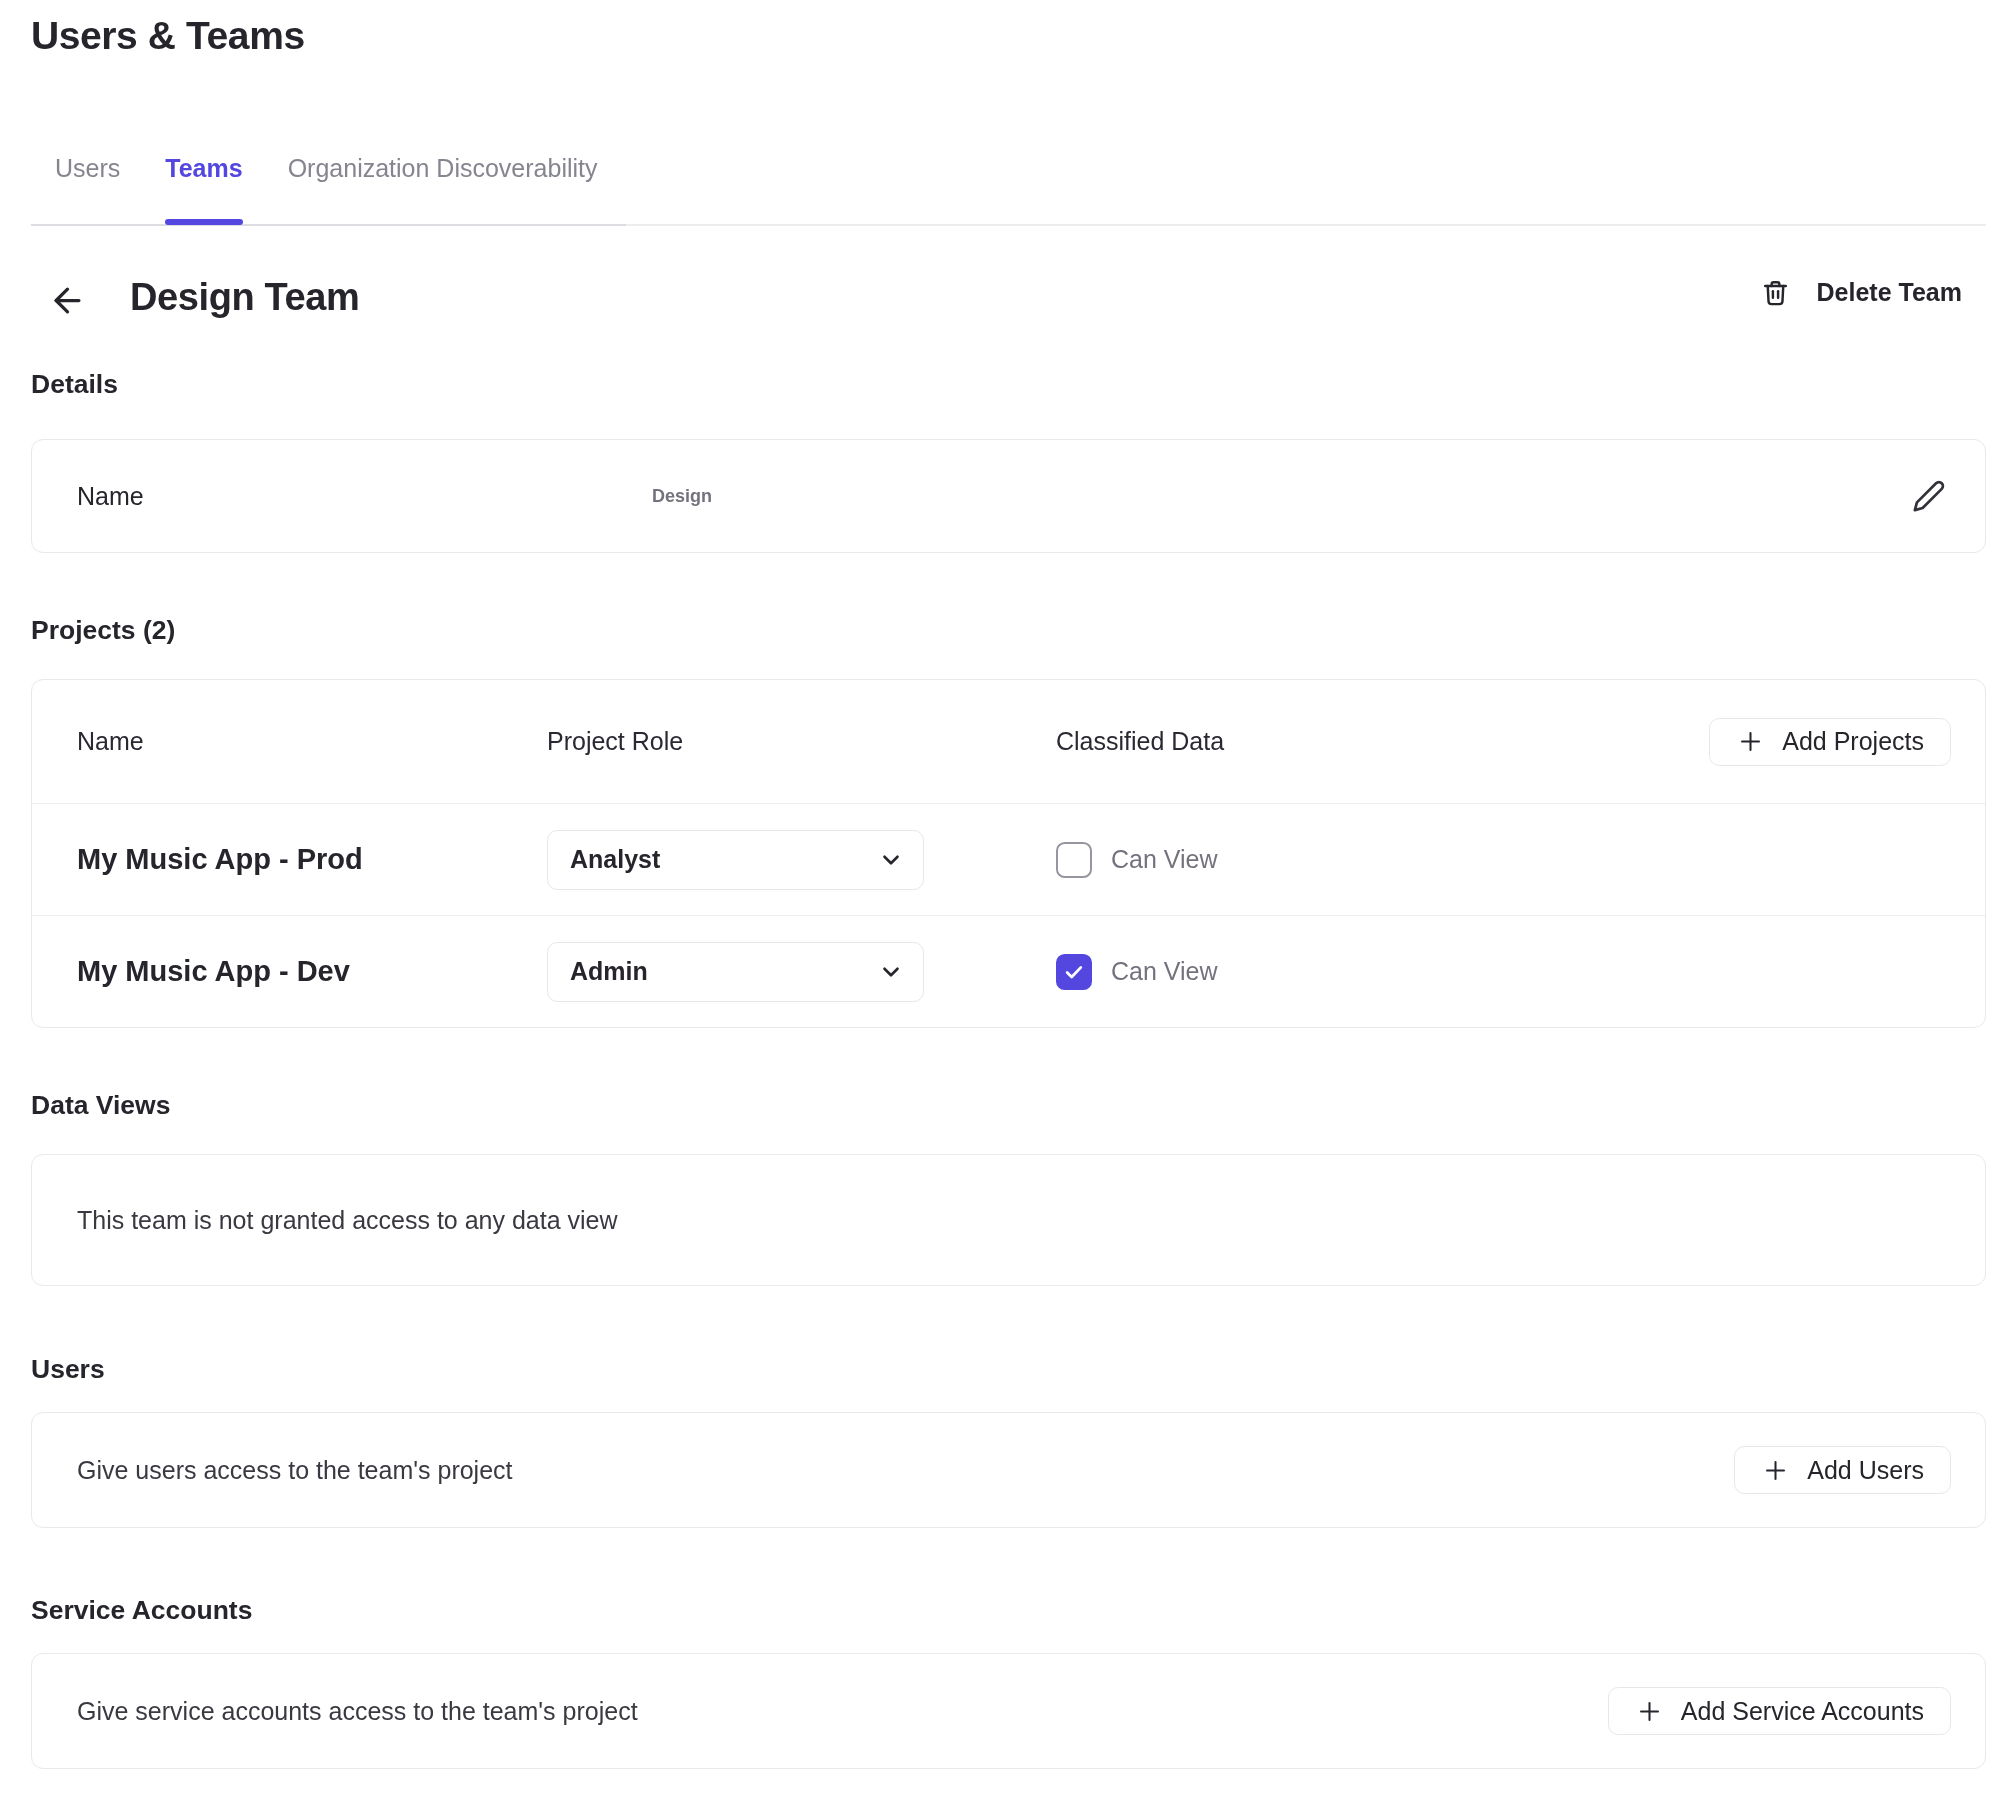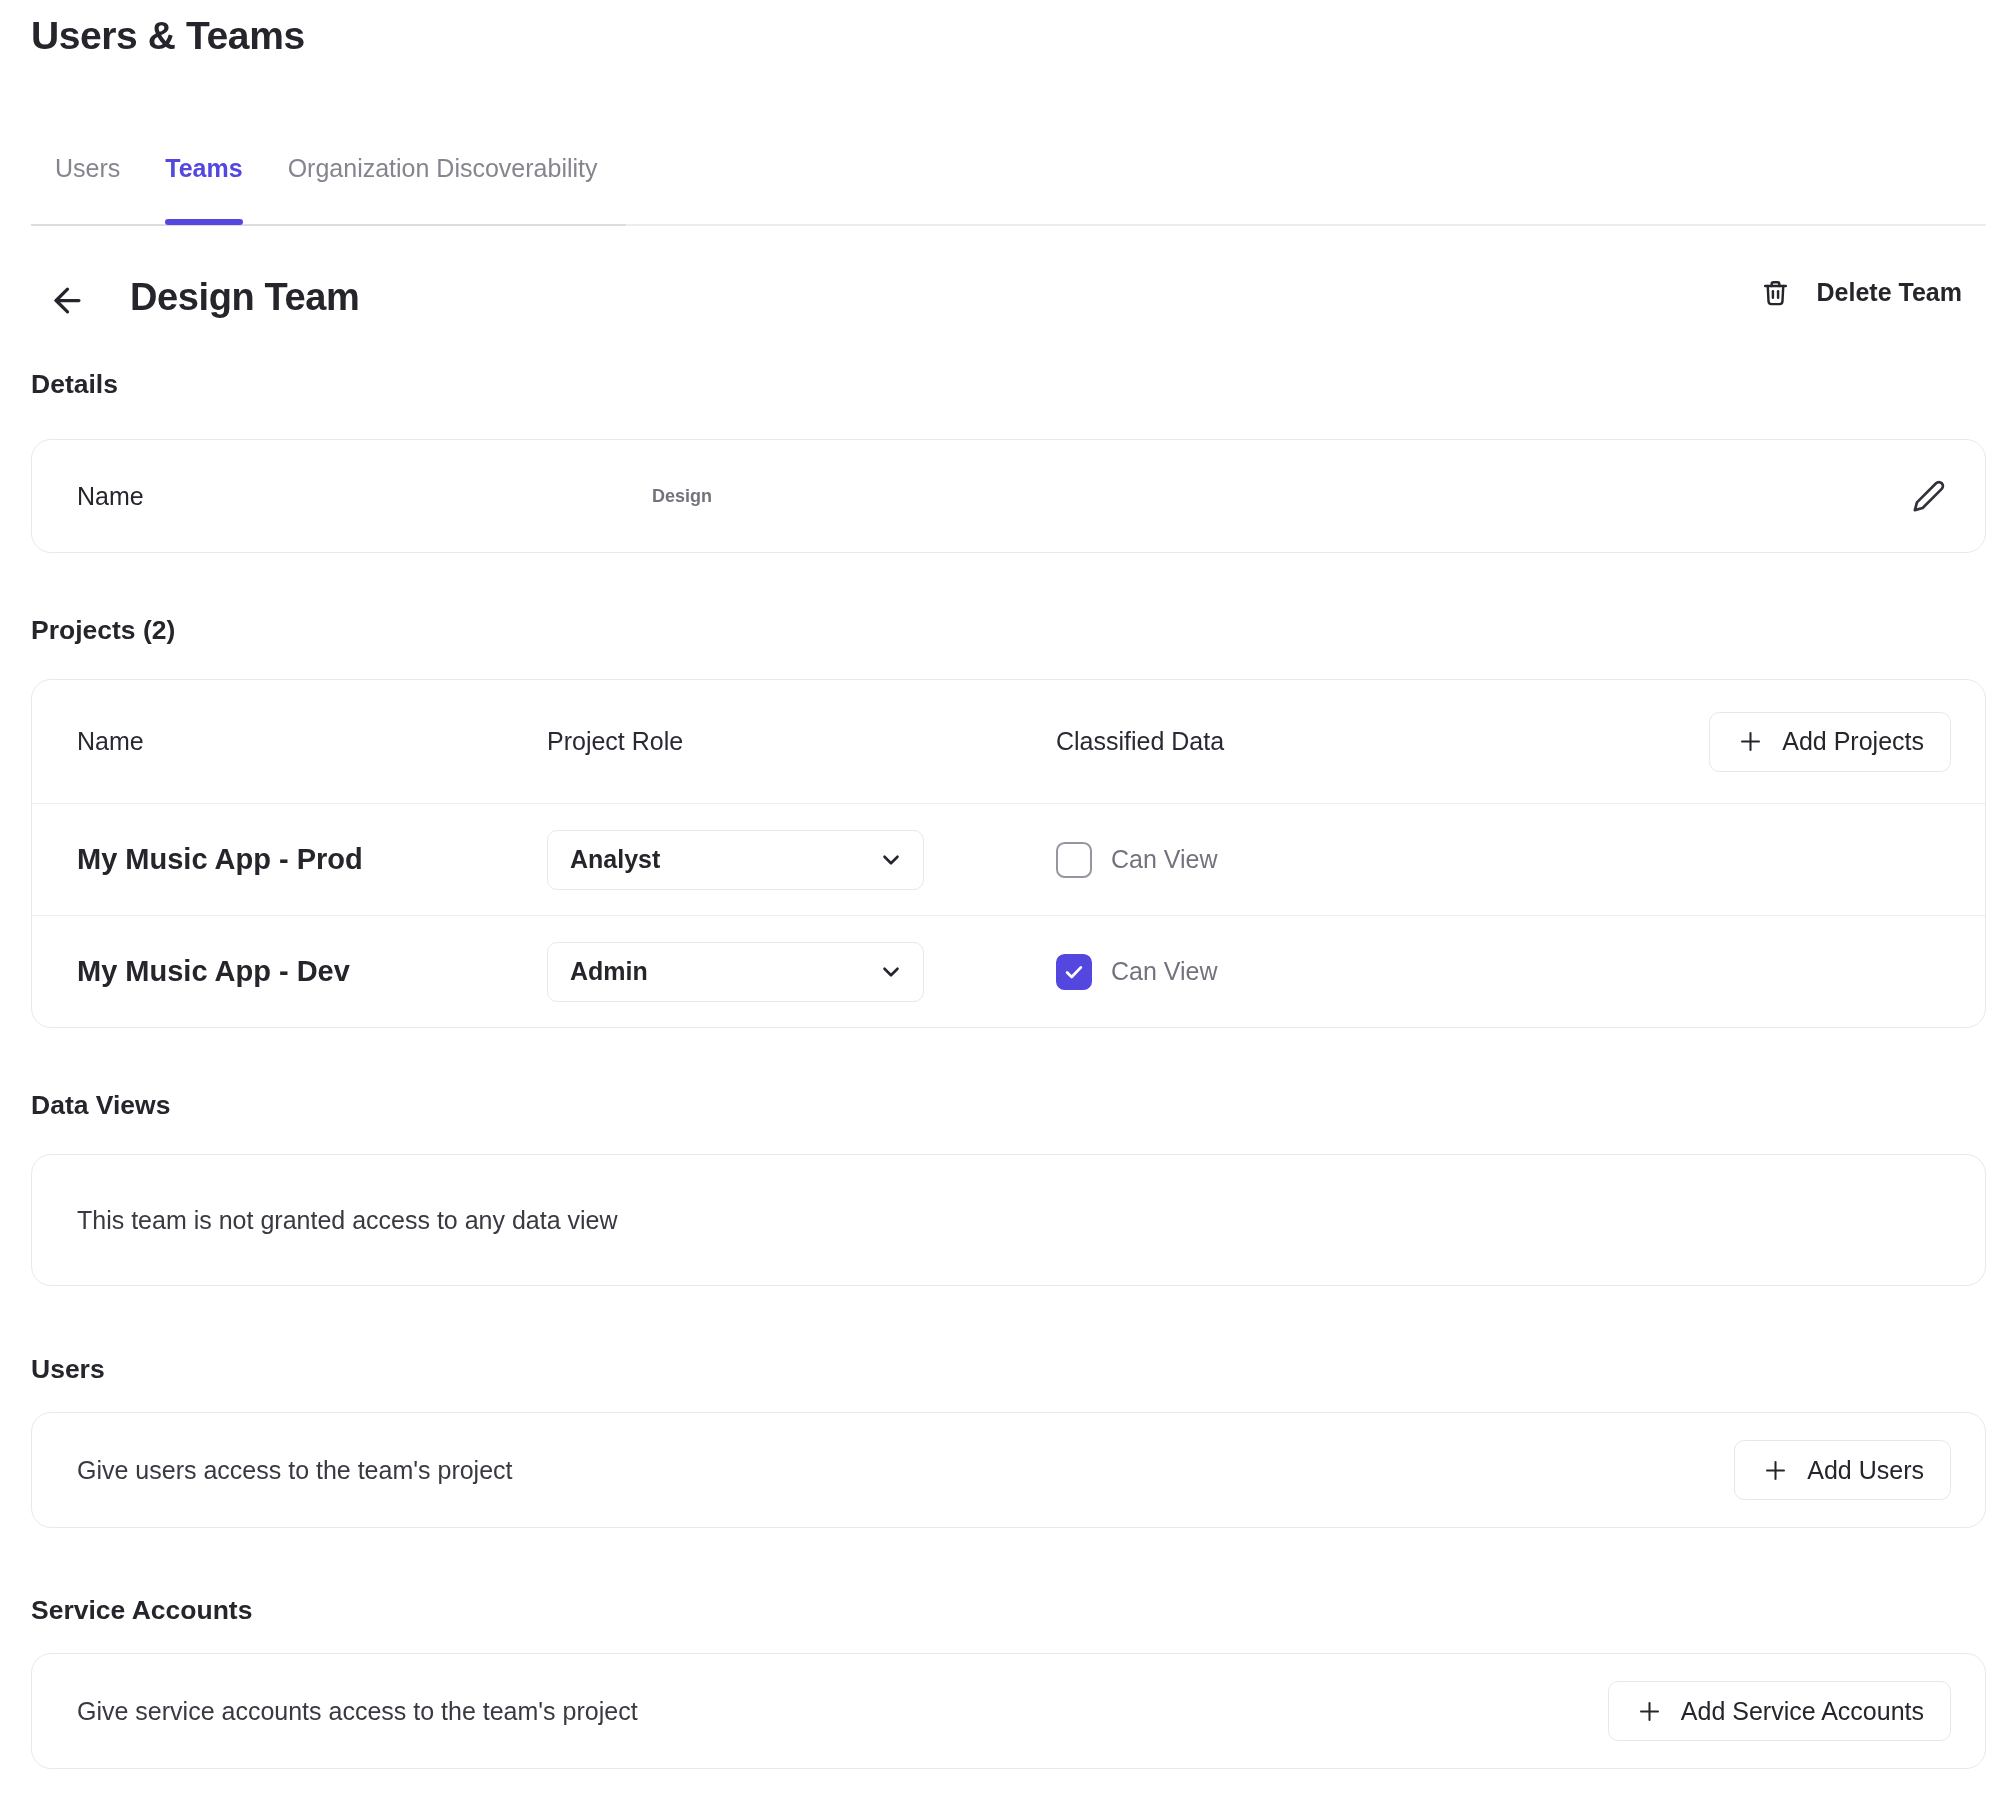--- a/index.html
+++ b/index.html
@@ -24,21 +24,21 @@
   
   .team-header{display:flex;align-items:flex-start;margin-top:50px;padding-left:12px;}
   .back-btn{width:48px;height:48px;display:flex;align-items:center;justify-content:center;background:none;border:none;padding:0;color:#26252c;cursor:pointer;}
   .back-btn svg{width:39px;height:39px;}
   .team-title{font-size:38px;font-weight:700;letter-spacing:-0.4px;margin:0 0 0 39px;}
   .delete-btn{margin-left:auto;margin-right:24px;display:flex;align-items:center;gap:26px;background:none;border:none;padding:0;font-family:inherit;font-size:25px;font-weight:600;color:#26252c;cursor:pointer;}
   .delete-btn svg{width:31px;height:33px;}
 
   
   .section-heading{margin:0;font-size:26.5px;font-weight:700;color:#26252c;}
-  .card{border:1.7px solid #e9e9ed;border-radius:20px;background:#fff;}
+  .card{border:1.7px solid #e9e9ed;border-radius:12px;background:#fff;}
 
   .section-details{margin-top:45px;}
   .details-card{margin-top:39px;height:114px;display:grid;grid-template-columns:575px 1fr auto;align-items:center;padding:0 39px 0 45px;}
   .detail-label{font-size:25px;font-weight:500;color:#26252c;}
   .detail-value{font-size:18px;color:#74737d;font-weight:bold;}
   .icon-btn{background:none;border:none;padding:0;color:#33323a;cursor:pointer;display:flex;align-items:center;}
   .icon-btn svg{width:34px;height:34px;}
 
   .section-projects{margin-top:62px;}
   .projects-card{margin-top:33px;overflow:hidden;}
@@ -52,21 +52,21 @@
   .select-value{font-size:25px;font-weight:600;color:#26252c;}
   .select svg{width:26px;height:26px;color:#26252c;}
 
   .checkbox-wrap{display:flex;align-items:center;gap:19px;}
   .checkbox{width:36px;height:36px;border-radius:8.6px;border:2.6px solid #97969f;background:#fff;display:flex;align-items:center;justify-content:center;cursor:pointer;}
   .checkbox svg{width:22px;height:22px;display:none;}
   .checkbox.checked{background:var(--accent);border-color:var(--accent);}
   .checkbox.checked svg{display:block;}
   .checkbox-label{font-size:25px;color:#74737d;}
 
-  .btn{display:inline-flex;align-items:center;gap:17px;height:60px;padding:0 26px;border:1.7px solid #e7e7eb;border-radius:10.3px;background:#fff;font-family:inherit;font-size:25px;font-weight:500;color:#26252c;cursor:pointer;white-space:nowrap;}
+  .btn{display:inline-flex;align-items:center;gap:17px;height:48px;padding:0 26px;border:1.7px solid #e7e7eb;border-radius:10.3px;background:#fff;font-family:inherit;font-size:25px;font-weight:500;color:#26252c;cursor:pointer;white-space:nowrap;}
   .btn svg{width:29px;height:29px;}
 
   .section-dataviews{margin-top:62px;}
   .dv-card{margin-top:33px;height:132px;display:flex;align-items:center;padding:0 34px 0 45px;}
   .body-text{font-size:25px;color:#3a3941;}
 
   .section-users{margin-top:68px;}
   .flex-card{margin-top:27px;height:116px;display:flex;align-items:center;justify-content:space-between;padding:0 34px 0 45px;}
 
   .section-sa{margin-top:67px;}

